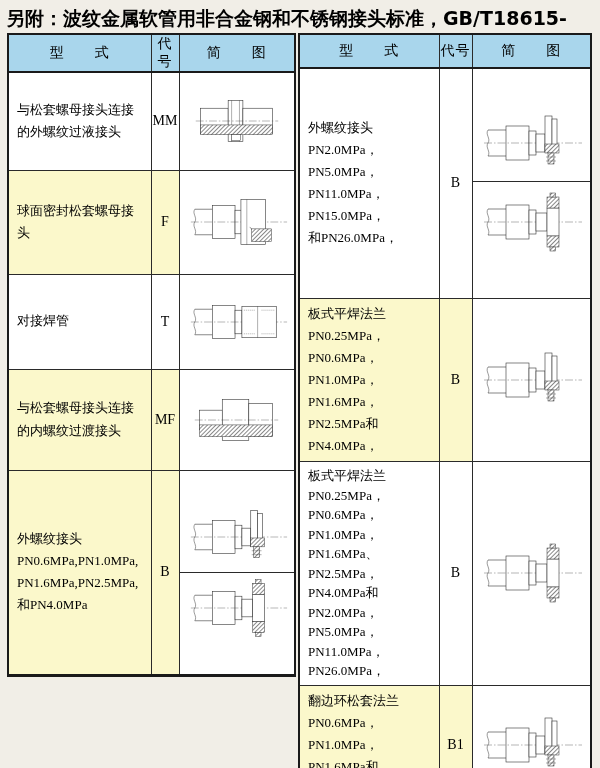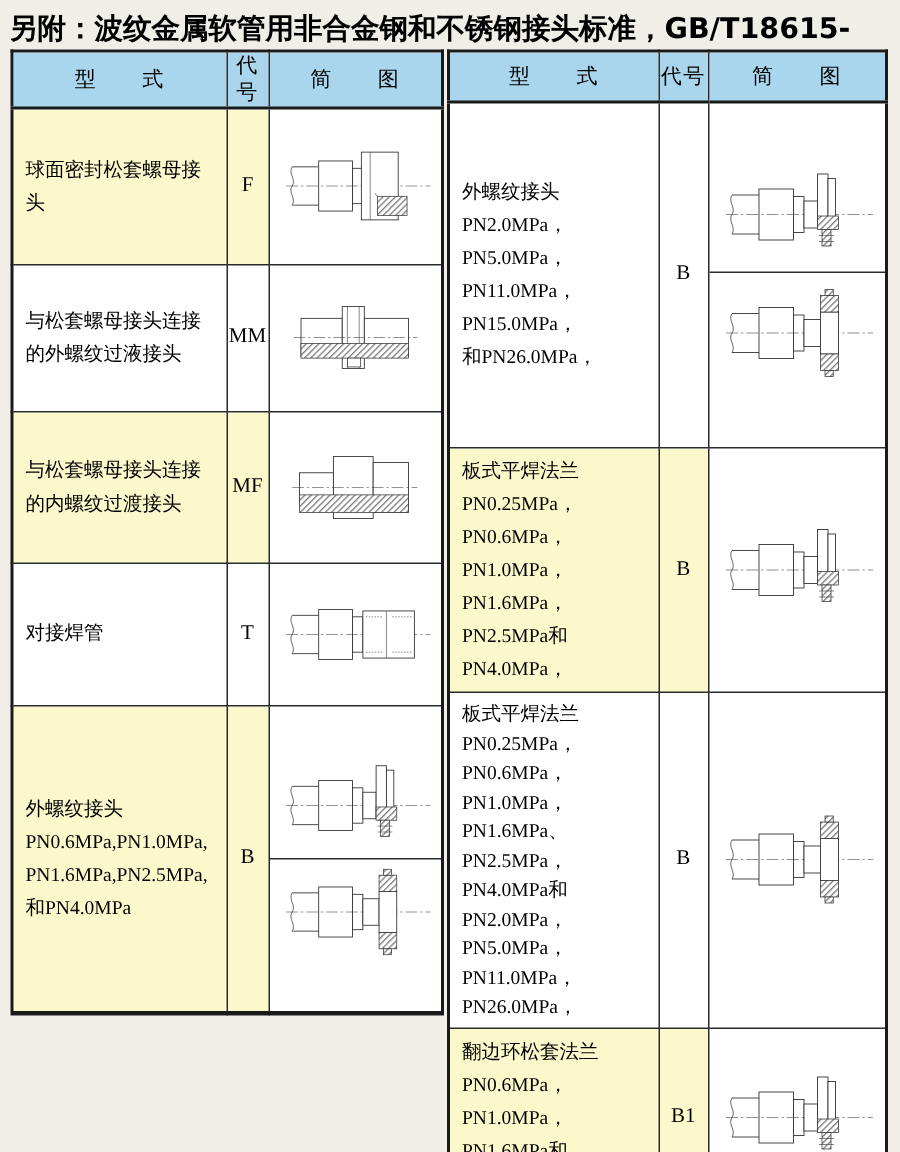--- a/index.html
+++ b/index.html
@@ -145,61 +145,61 @@
       <col style="width:143px">
       <col style="width:28px">
       <col style="width:116px">
     </colgroup>
   <tbody>
       <tr class="hdr" style="height:34px">
     <td>型　　式</td>
     <td>代号</td>
     <td>简　　图</td>
   </tr>
-  <tr style="height:104px">
-    <td class="tcell hl">
-          <div class="type-text">球面密封松套螺母接头</div>
-        </td>
-    <td class="ccell hl">F</td>
-    <td class="dcell">
-          <svg class="diag" width="108" height="66" viewBox="0 0 220 120">
-            <use href="#g-f"></use>
-          </svg>
-        </td>
-  </tr>
   <tr style="height:98px">
     <td class="tcell">
           <div class="type-text">与松套螺母接头连接的外螺纹过液接头</div>
         </td>
     <td class="ccell">MM</td>
     <td class="dcell">
           <svg class="diag" width="108" height="64" viewBox="0 0 220 120">
             <use href="#g-mm"></use>
           </svg>
         </td>
   </tr>
-  <tr style="height:101px">
-    <td class="tcell hl">
-          <div class="type-text">与松套螺母接头连接的内螺纹过渡接头</div>
-        </td>
-    <td class="ccell hl">MF</td>
-    <td class="dcell">
-          <svg class="diag" width="108" height="64" viewBox="0 0 220 120">
-            <use href="#g-mf"></use>
+  <tr style="height:104px">
+    <td class="tcell hl">
+          <div class="type-text">球面密封松套螺母接头</div>
+        </td>
+    <td class="ccell hl">F</td>
+    <td class="dcell">
+          <svg class="diag" width="108" height="66" viewBox="0 0 220 120">
+            <use href="#g-f"></use>
           </svg>
         </td>
   </tr>
   <tr style="height:95px">
     <td class="tcell">
           <div class="type-text">对接焊管</div>
         </td>
     <td class="ccell">T</td>
     <td class="dcell">
           <svg class="diag" width="108" height="62" viewBox="0 0 220 120">
             <use href="#g-t"></use>
+          </svg>
+        </td>
+  </tr>
+  <tr style="height:101px">
+    <td class="tcell hl">
+          <div class="type-text">与松套螺母接头连接的内螺纹过渡接头</div>
+        </td>
+    <td class="ccell hl">MF</td>
+    <td class="dcell">
+          <svg class="diag" width="108" height="64" viewBox="0 0 220 120">
+            <use href="#g-mf"></use>
           </svg>
         </td>
   </tr>
   <tr style="height:205px">
     <td class="tcell hl">
           <div class="type-text">外螺纹接头
 PN0.6MPa,PN1.0MPa,
 PN1.6MPa,PN2.5MPa,
 和PN4.0MPa</div>
         </td>

